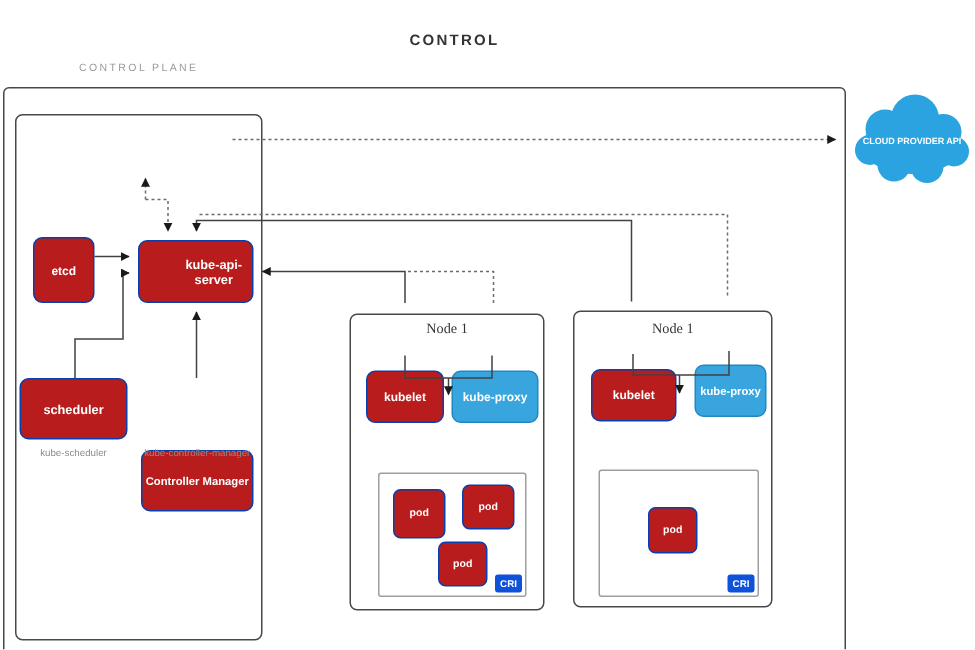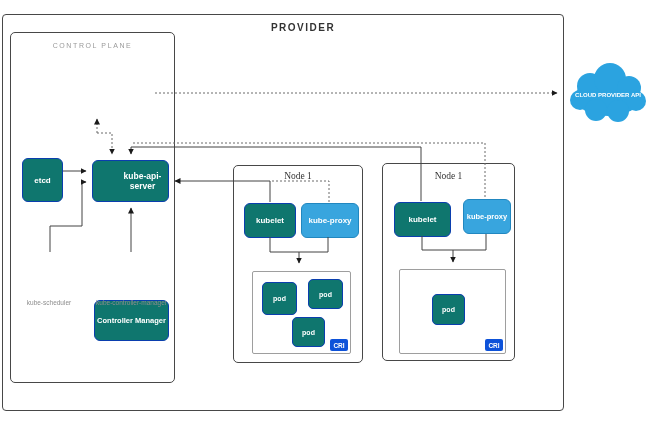--- a/index.html
+++ b/index.html
@@ -1,52 +1,53 @@
 <!DOCTYPE html>
 <html><head>
 <meta charset="utf-8">
 <style>
   * { margin:0; padding:0; box-sizing:border-box; }
   html,body { background:#ffffff; }
   #canvas {
     position:relative; width:650px; height:433px; background:#ffffff;
     font-family:"Liberation Sans", sans-serif; overflow:hidden;
   }
-  .frame { position:absolute; background:#ffffff; border:1px solid #484848; border-radius:5px; }
+  .frame { position:absolute; background:#ffffff; border:1px solid #484848; border-radius:5px;margin-top:44px; }
   .frame-title { position:absolute; text-align:center; color:#222; }
   .cluster-title { font-weight:bold; font-size:10px; letter-spacing:1.5px; color:#333; }
   .cp-title { font-size:7px; letter-spacing:1.6px; color:#9a9a9a; }
   .node-title { font-family:"Liberation Serif", serif; font-size:9.5px; color:#333; }
   .box { position:absolute; display:flex; align-items:center; justify-content:center;
          color:#ffffff; font-weight:bold; text-align:center; border-radius:6px; }
-  .box-dark  { background:#0f766e; border:1px solid #0a3eae; }
+  .box-dark  { background:#b91c1c; border:1px solid #0a3eae; }
   .box-light { background:#38a5de; border:1px solid #2187c0; }
   .sublabel { position:absolute; font-size:6.5px; color:#8d8d8d; text-align:center; }
   .cri-box { position:absolute; background:#ffffff; border:1px solid #9e9e9e; border-radius:2px; }
   .cri-badge { position:absolute; right:2px; bottom:2px; width:18px; height:12px;
                background:#0d52d9; border-radius:2px; color:#fff; font-weight:bold;
                font-size:6.5px; display:flex; align-items:center; justify-content:center; }
   .pod { border-radius:5px; font-size:7px; }
   svg.overlay { position:absolute; left:0; top:0; pointer-events:none; }
   .cloud-label { position:absolute; color:#ffffff; font-weight:bold; font-size:6px;
                  text-align:center; line-height:1.1; }
 </style>
 </head>
 <body>
 
 <div id="canvas">
 
   <div class="frame" style="left:2px; top:14px; width:562px; height:397px; border-radius:4px;"></div>
-  <div class="frame-title cluster-title" style="left:240px; top:22px; width:126px;">PROVIDER</div>
+  <div class="frame-title cluster-title" style="left:240px; top:22px; width:126px;">CONTROL</div>
 
   <div class="frame" style="left:10px; top:32px; width:165px; height:351px;"></div>
   <div class="frame-title cp-title" style="left:30px; top:42px; width:125px;">CONTROL PLANE</div>
 
   <div class="box box-dark" style="left:22px; top:158px; width:41px; height:44px; font-size:8px;">etcd</div>
   <div class="box box-dark" style="left:92px; top:160px; width:77px; height:42px; font-size:8.5px;padding-left:24px;">kube-api-server</div>
+  <div class="box box-dark" style="left:13px; top:252px; width:72px; height:41px; font-size:8.5px;">scheduler</div>
   <div class="box box-dark" style="left:94px; top:252px; width:75px; height:41px; font-size:7.5px;margin-top:48px;">Controller Manager</div>
   <div class="sublabel" style="left:13px; top:299px; width:72px;">kube-scheduler</div>
   <div class="sublabel" style="left:87px; top:299px; width:89px;">kube-controller-manager</div>
 
   <div class="frame" style="left:233px; top:165px; width:130px; height:198px;">
     <div class="frame-title node-title" style="left:0; top:5px; width:128px;">Node 1</div>
     <div class="box box-dark" style="left:10px; top:37px; width:52px; height:35px; font-size:8px;">kubelet</div>
     <div class="box box-light" style="left:67px; top:37px; width:58px; height:35px; font-size:8px;">kube-proxy</div>
     <div class="cri-box" style="left:18px; top:105px; width:99px; height:83px;">
       <div class="box box-dark pod" style="left:9px; top:10px; width:35px; height:33px;">pod</div>

